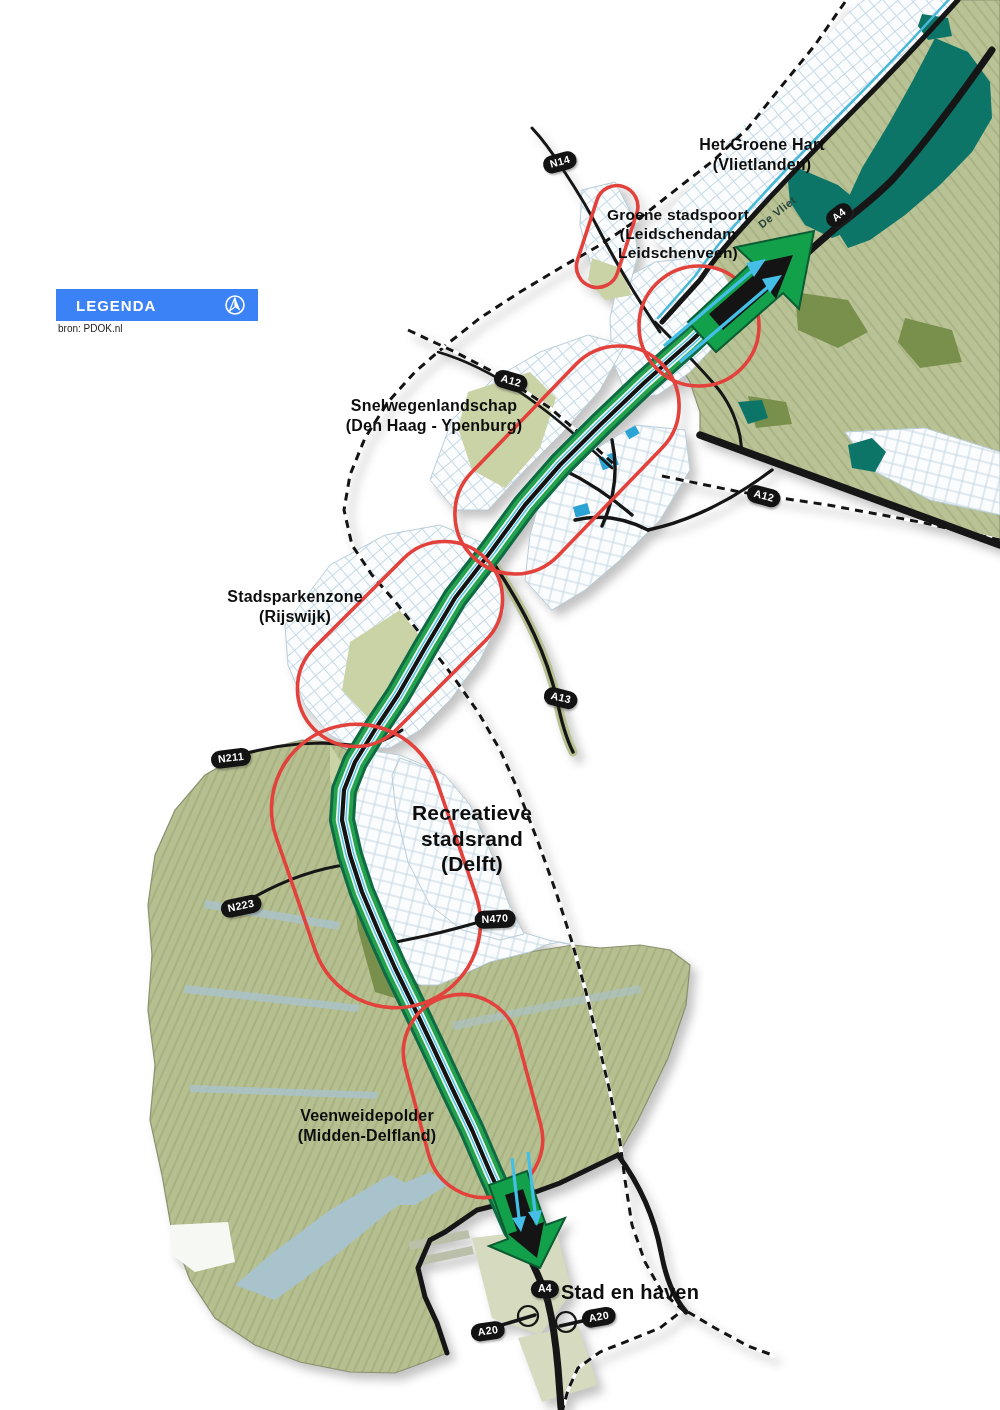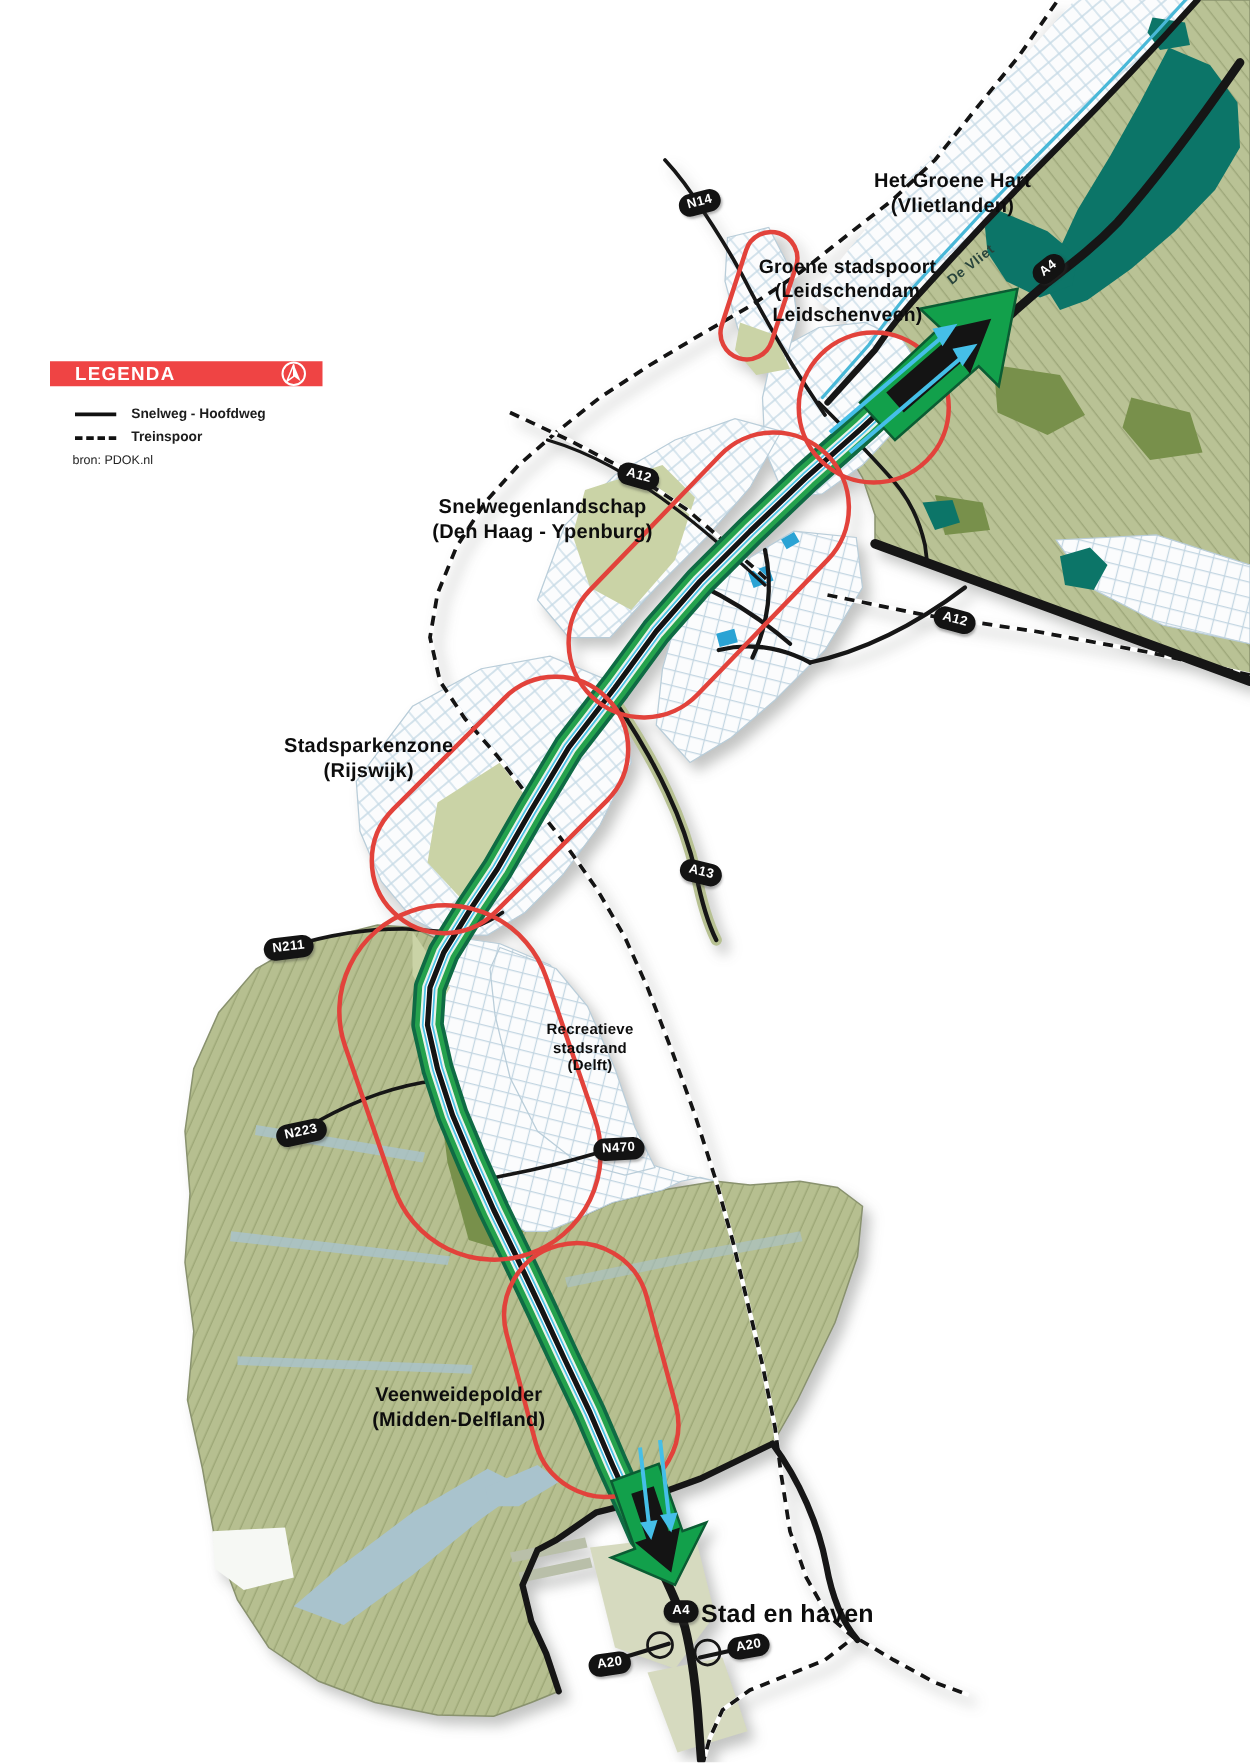--- a/index.html
+++ b/index.html
@@ -18,23 +18,23 @@
     transform:translate(-50%,-50%) rotate(-38deg); letter-spacing:0.5px;
   }
   .badge {
     position:absolute; background:#131313; color:#ffffff;
     font-weight:bold; font-size:10.5px; line-height:1;
     padding:3px 7px 4px; border-radius:9px; letter-spacing:0.4px;
     box-shadow:1px 2px 2px rgba(50,50,50,0.35);
   }
   .legend { position:absolute; left:40px; top:289px; width:218px; }
   .legend-bar {
-    height:20px; background:#ef4444; color:#fff;
+    height:32px; background:#3b82f6; color:#fff;
     display:flex; align-items:center; justify-content:space-between;
-    padding:0 12px 0 20px; box-sizing:border-box;
+    padding:0 12px 0 20px; box-sizing:border-box;margin-left:16px;
   }
   .legend-title { font-size:15px; font-weight:bold; letter-spacing:1px; }
   .legend-items { margin:14px 0 0 20px; }
   .legend-row { display:flex; align-items:center; gap:12px; margin-bottom:7px; }
   .swatch { width:33px; height:9px; flex:0 0 33px; }
   .legend-label { font-size:11px; font-weight:bold; color:#1c1c1c; }
   .legend-lines { margin:16px 0 0 20px; }
   .line-sample { width:33px; height:0; flex:0 0 33px; }
   .line-sample.solid  { border-top:3px solid #111; }
   .line-sample.dashed { border-top:3px dashed #111; }
@@ -206,21 +206,21 @@
 
 <div class="zone-label" style="left:762px; top:155px;">Het Groene Hart
 (Vlietlanden)</div>
 <div class="zone-label" style="left:434px; top:416px;">Snelwegenlandschap
 (Den Haag - Ypenburg)</div>
 <div class="zone-label" style="left:678px; top:234px; font-size:15.5px;">Groene stadspoort
 (Leidschendam
 Leidschenveen)</div>
 <div class="zone-label" style="left:295px; top:607px;">Stadsparkenzone
 (Rijswijk)</div>
-<div class="zone-label" style="left:472px; top:838px; font-size:12px;">Recreatieve
+<div class="zone-label" style="left:472px; top:838px; font-size:21px;">Recreatieve
 stadsrand
 (Delft)</div>
 <div class="zone-label" style="left:355px; top:1126px;margin-left:12px;">Veenweidepolder
 (Midden-Delfland)</div>
 <div class="zone-label" style="left:630px; top:1292px; font-size:20px;">Stad en haven</div>
 
 <div class="river-label" style="left:777px; top:212px;">De Vliet</div>
 
 <div class="badge" style="left:560px; top:162px; transform:translate(-50%,-50%) rotate(-15deg);">N14</div>
 <div class="badge" style="left:839px; top:215px; transform:translate(-50%,-50%) rotate(-38deg);">A4</div>
@@ -236,26 +236,16 @@
 
 <div class="legend">
   <div class="legend-bar">
     <span class="legend-title">LEGENDA</span>
     <svg width="22" height="22" viewBox="0 0 22 22">
       <circle cx="11" cy="11" r="9" fill="none" stroke="#ffffff" stroke-width="1.6"></circle>
       <path d="M11,3.5 L5.5,17 L11,13 Z" fill="none" stroke="#ffffff" stroke-width="1.2"></path>
       <path d="M11,3.5 L16.5,17 L11,13 Z" fill="#ffffff"></path>
     </svg>
   </div>
-  <div class="legend-lines">
-    <div class="legend-row">
-      <span class="line-sample solid"></span>
-      <span class="legend-label">Snelweg - Hoofdweg</span>
-    </div>
-    <div class="legend-row">
-      <span class="line-sample dashed"></span>
-      <span class="legend-label">Treinspoor</span>
-    </div>
-  </div>
   <div class="legend-source">bron: PDOK.nl</div>
 </div>
 
 </div>
 
 </body></html>

